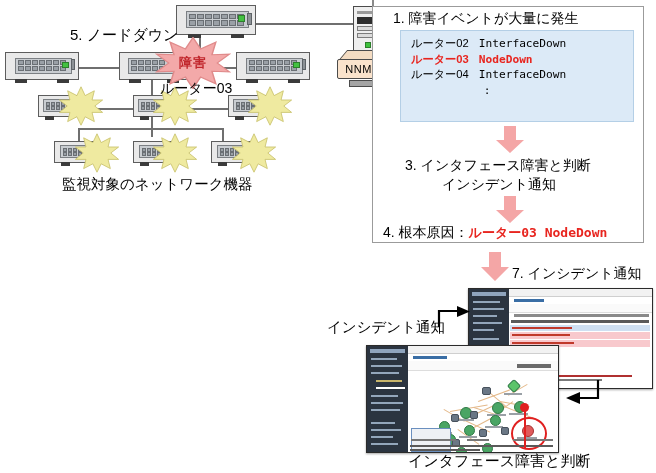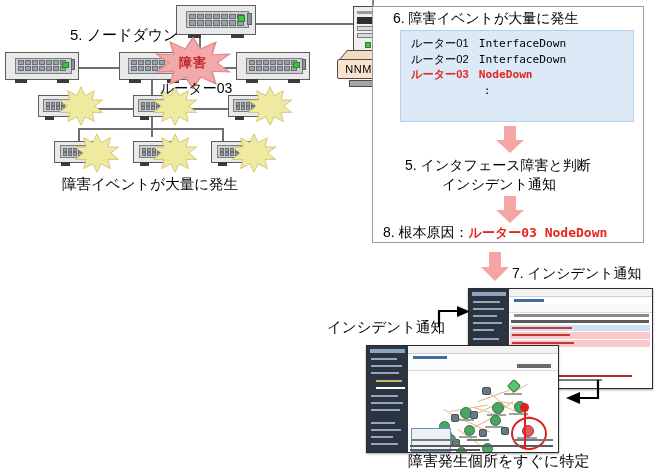--- a/index.html
+++ b/index.html
@@ -347,21 +347,21 @@
 
 <div class="burst" style="left:155px;top:37px;width:76px;height:52px;">
   <svg viewBox="0 0 100 100" preserveAspectRatio="none">
       <polygon points="50,1 60,23 80,10 75,34 98,33 82,50 98,67 75,66 80,90 60,77 50,99 40,77 20,90 25,66 2,67 18,50 2,33 25,34 20,10 40,23" fill="#f3a9a9" stroke="#e08b8b" stroke-width="2"></polygon>
     </svg>
   <span class="lbl">障害</span>
 </div>
 
 <div class="abs txt" style="left:70px;top:26px;font-size:15px;">5. ノードダウン</div>
 <div class="abs txt" style="left:160px;top:80px;font-size:14px;">ルーター03</div>
-<div class="abs txt" style="left:62px;top:176px;font-size:14.5px;">障害イベントが大量に発生</div>
+<div class="abs txt" style="left:62px;top:176px;font-size:14.5px;">監視対象のネットワーク機器</div>
 
 <div class="abs" style="left:335px;top:6px;width:60px;height:85px;">
 
   <div class="abs" style="left:18px;top:0px;width:31px;height:57px;background:#efefef;border:1.4px solid #4b4b4b;box-sizing:border-box;"></div>
   <div class="abs" style="left:22px;top:5px;width:23px;height:3px;background:#9a9a9a;"></div>
   <div class="abs" style="left:22px;top:11px;width:23px;height:7px;background:#2e2e2e;"></div>
   <div class="abs" style="left:22px;top:20px;width:23px;height:5px;background:#dcdcdc;border:1px solid #7d7d7d;box-sizing:border-box;"></div>
   <div class="abs" style="left:22px;top:27px;width:23px;height:5px;background:#dcdcdc;border:1px solid #7d7d7d;box-sizing:border-box;"></div>
   <div class="abs" style="left:30px;top:36px;width:6px;height:6px;background:#3fc23d;border:1px solid #2b7e2a;box-sizing:border-box;"></div>
   <div class="abs" style="left:32px;top:45px;width:3px;height:3px;background:#2e2e2e;"></div>
@@ -374,46 +374,46 @@
   </div>
   <div class="abs" style="left:48px;top:48px;width:8px;height:20px;background:#e9c8a6;border:1.3px solid #4b4b4b;box-sizing:border-box;transform:skewY(-38deg);"></div>
 
   <div class="abs" style="left:14px;top:74px;width:40px;height:7px;background:#a5a5a5;border:1.3px solid #4b4b4b;box-sizing:border-box;"></div>
 </div>
 
 <div class="line abs" style="left:372px;top:0px;width:2px;height:10px;background:#8a8a8a;"></div>
 
 <div class="panel-box" style="left:372px;top:6px;width:272px;height:237px;"></div>
 
-<div class="abs txt" style="left:393px;top:10px;font-size:14px;">6. 障害イベントが大量に発生</div>
+<div class="abs txt" style="left:393px;top:10px;font-size:14px;">1. 障害イベントが大量に発生</div>
 
 <div class="evt-box" style="left:400px;top:30px;width:234px;height:92px;">
-  <div class="evt-row"><span class="evt-jp">ルーター01</span><span style="margin-left:10px;">InterfaceDown</span></div>
   <div class="evt-row"><span class="evt-jp">ルーター02</span><span style="margin-left:10px;">InterfaceDown</span></div>
   <div class="evt-row red"><span class="evt-jp">ルーター03</span><span style="margin-left:10px;">NodeDown</span></div>
+  <div class="evt-row"><span class="evt-jp">ルーター04</span><span style="margin-left:10px;">InterfaceDown</span></div>
   <div class="evt-row" style="text-align:center;padding-right:60px;">:</div>
 </div>
 
 <div class="arrow-d" style="left:495px;top:126px;width:30px;height:28px;">
   <svg viewBox="0 0 30 28" width="30" height="28">
       <polygon points="9,0 21,0 21,14 29,14 15,27 1,14 9,14" fill="#f4a6a6"></polygon>
     </svg>
 </div>
 
-<div class="abs txt" style="left:405px;top:157px;font-size:14px;">5. インタフェース障害と判断</div>
+<div class="abs txt" style="left:405px;top:157px;font-size:14px;">3. インタフェース障害と判断</div>
 <div class="abs txt" style="left:442px;top:176px;font-size:14px;">インシデント通知</div>
 
 <div class="arrow-d" style="left:495px;top:196px;width:30px;height:28px;">
   <svg viewBox="0 0 30 28" width="30" height="28">
       <polygon points="9,0 21,0 21,14 29,14 15,27 1,14 9,14" fill="#f4a6a6"></polygon>
     </svg>
 </div>
 
 <div class="abs txt" style="left:383px;top:224px;font-size:14px;">
-  <span>8. 根本原因：</span><span style="color:#e8251f;font-weight:bold;font-family:'DejaVu Sans Mono','Liberation Mono',monospace;font-size:13px;">ルーター03 NodeDown</span>
+  <span>4. 根本原因：</span><span style="color:#e8251f;font-weight:bold;font-family:'DejaVu Sans Mono','Liberation Mono',monospace;font-size:13px;">ルーター03 NodeDown</span>
 </div>
 
 <div class="arrow-d" style="left:480px;top:252px;width:30px;height:30px;">
   <svg viewBox="0 0 30 30" width="30" height="30">
       <polygon points="9,0 21,0 21,15 29,15 15,29 1,15 9,15" fill="#f4a6a6"></polygon>
     </svg>
 </div>
 
 <div class="abs txt" style="left:512px;top:265px;font-size:14px;">7. インシデント通知</div>
 
@@ -538,13 +538,13 @@
   <div class="cell" style="left:146px;top:93px;width:40px;height:2px;background:#777;"></div>
   <div class="cell" style="left:43px;top:99px;width:143px;height:2px;background:#5a5a5a;"></div>
   <div class="cell" style="left:43px;top:103px;width:70px;height:2px;background:#5a5a5a;"></div>
 </div>
 
 <div class="abs txt" style="left:327px;top:319px;font-size:14.5px;">インシデント通知</div>
 
 <div class="callout-dot" style="left:520px;top:403px;"></div>
 <div class="callout-line" style="left:524px;top:410px;height:38px;"></div>
 
-<div class="abs txt" style="left:408px;top:452px;font-size:15px;">障害発生個所をすぐに特定</div>
+<div class="abs txt" style="left:408px;top:452px;font-size:15px;">インタフェース障害と判断</div>
 
 </body></html>

